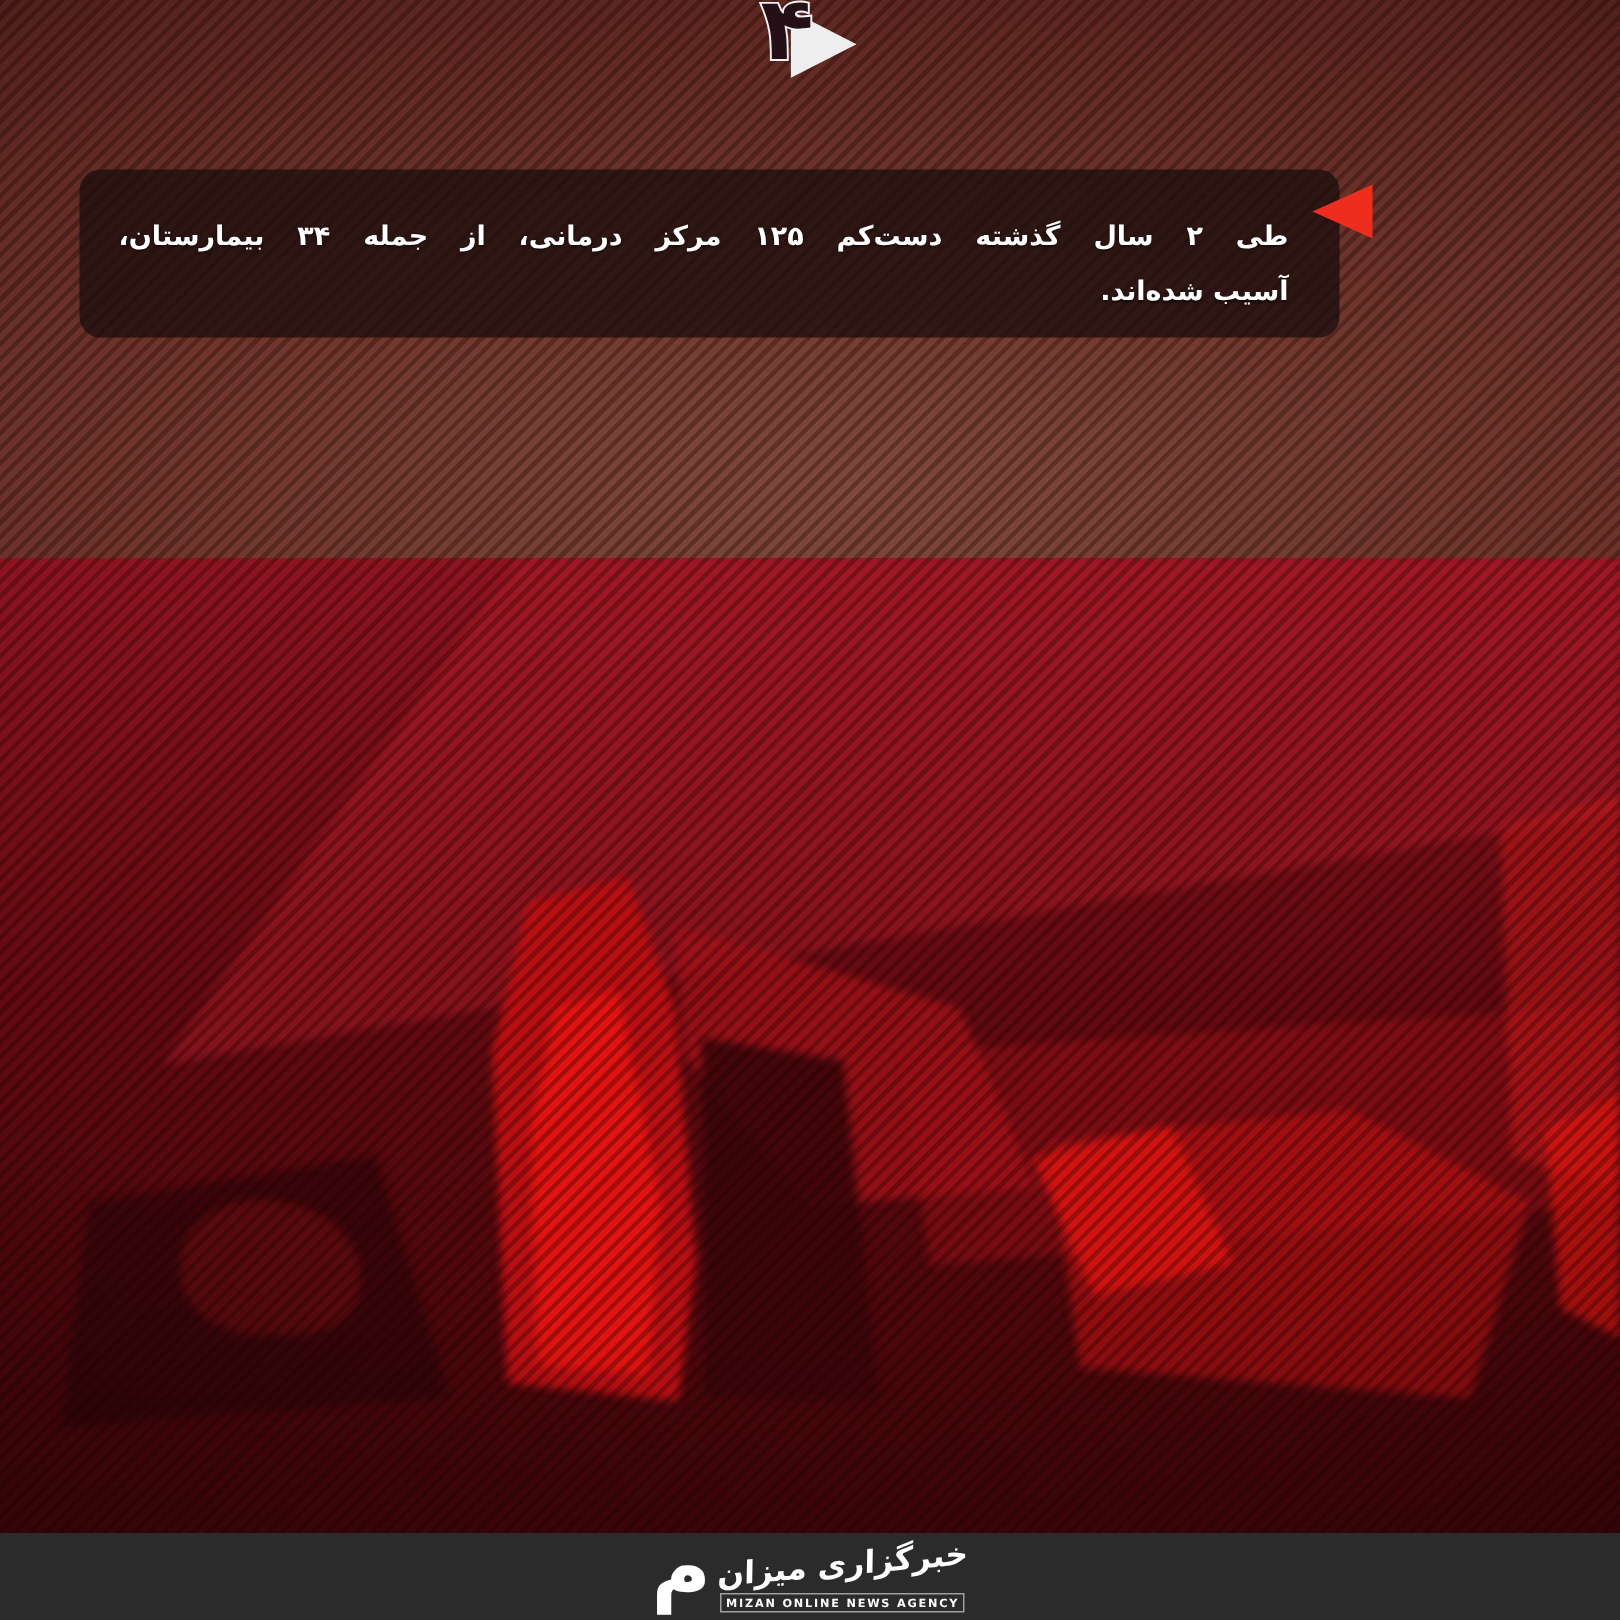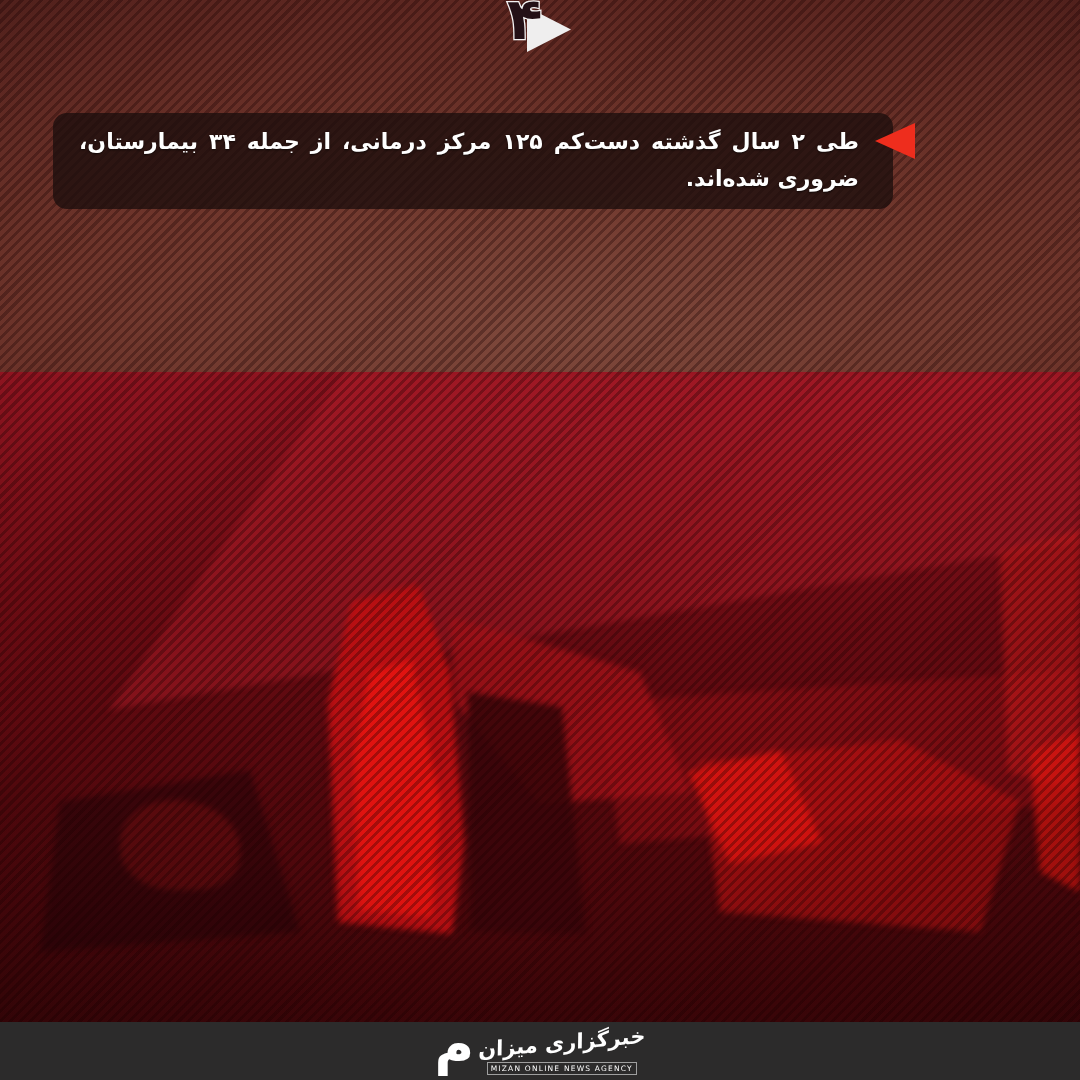--- a/index.html
+++ b/index.html
@@ -43,22 +43,22 @@
   .logo-triangle{position:absolute;left:30px;top:7px;width:44px;height:45px;background:#efeeee;
     clip-path:polygon(0 0,100% 50%,0 100%);}
   .logo-numeral{
     position:absolute;left:10px;top:-12px;font-size:58px;font-weight:bold;line-height:1.1;
     color:#241016;-webkit-text-stroke:2.5px #f4f2f2;paint-order:stroke fill;
   }
   
   .panel{
     position:absolute;left:53px;width:840px;box-sizing:border-box;
     background:rgba(28,14,13,.78);border-radius:14px;
-    padding:10px 34px 12px 26px;direction:rtl;
-    color:#ffffff;font-weight:bold;font-size:22px;line-height:37px;
+    padding:26px 34px 12px 26px;direction:rtl;
+    color:#ffffff;font-weight:bold;font-size:18px;line-height:37px;
     text-shadow:0 1px 2px rgba(0,0,0,.6);
   }
   .panel-1{top:113px;}
   .panel-2{top:270px;}
   .line{text-align:justify;text-align-last:justify;white-space:nowrap;}
   .line.last{text-align-last:right;white-space:normal;}
   .bullet-triangle{
     position:absolute;right:-22px;top:10px;width:0;height:0;
     border-top:18px solid transparent;border-bottom:18px solid transparent;
     border-right:40px solid #ee2d1d;
@@ -72,21 +72,21 @@
   .meem-glyph{
     font-size:54px;line-height:50px;font-weight:bold;color:#ffffff;
     transform:translateY(-2px);margin-right:4px;
   }
   .logo-text-col{display:flex;flex-direction:column;align-items:center;padding-top:6px;}
   .logo-persian{
     font-size:21px;font-weight:bold;direction:rtl;
     transform:rotate(-5deg) skewX(-6deg);letter-spacing:1px;line-height:30px;
   }
   .logo-english{
-    margin-top:4px;font-size:7.5px;letter-spacing:1.2px;font-weight:normal;
+    margin-top:4px;font-size:7.5px;letter-spacing:1.2px;font-weight:bold;
     border:1px solid rgba(255,255,255,.55);padding:1px 3px;white-space:nowrap;
   }
 </style>
 </head>
 <body>
 
 <div class="canvas">
 
   <div class="bg-top"></div>
   <div class="bg-photo">
@@ -109,21 +109,21 @@
   <div class="vignette"></div>
 
   <div class="top-logo">
     <div class="logo-triangle"></div>
     <div class="logo-numeral">۴</div>
   </div>
 
   <div class="panel panel-1">
     <div class="bullet-triangle"></div>
     <div class="line">طی ۲ سال گذشته دست‌کم ۱۲۵ مرکز درمانی، از جمله ۳۴ بیمارستان،</div>
-    <div class="line last">ضروری شده‌اند.</div>
+    <div class="line last">آسیب شده‌اند.</div>
   </div>
 
 
   <div class="bottom-bar"></div>
   <div class="bottom-logo">
     <div class="meem-glyph">م</div>
     <div class="logo-text-col">
       <div class="logo-persian">خبرگزاری میزان</div>
       <div class="logo-english">MIZAN ONLINE NEWS AGENCY</div>
     </div>

